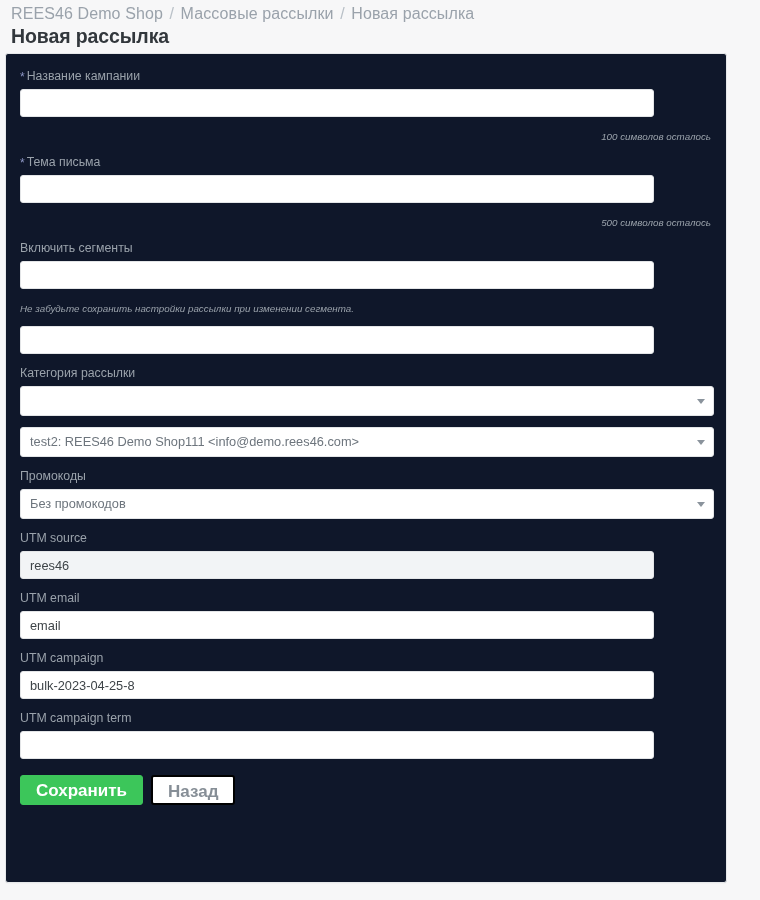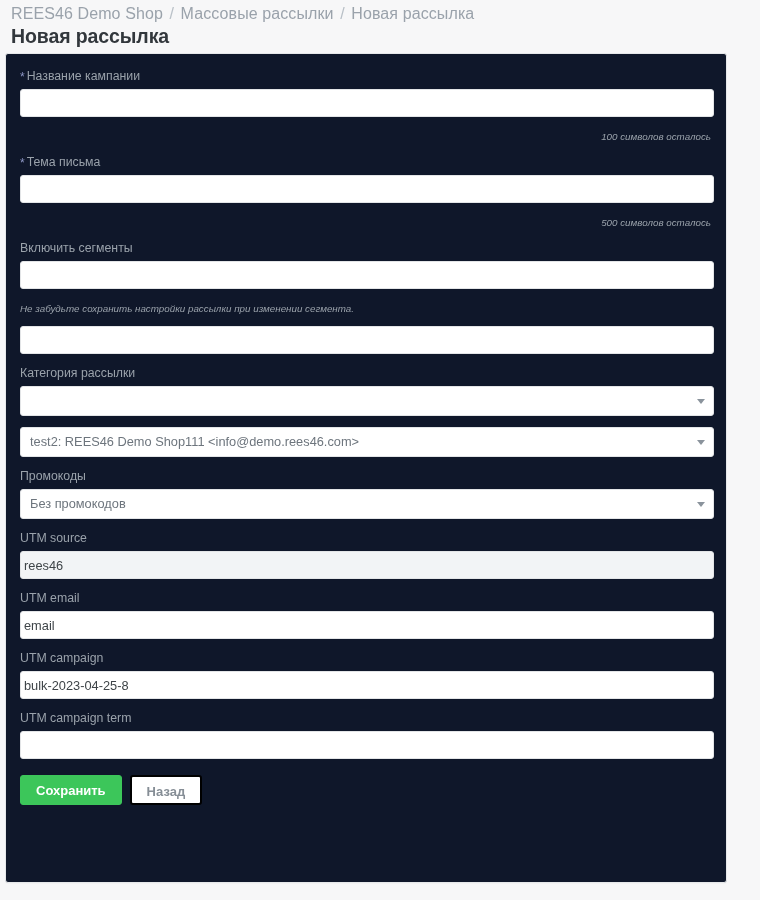--- a/index.html
+++ b/index.html
@@ -71,29 +71,29 @@
   .req-star {
     color: #8d96c4;
     font-size: 12px;
     margin-right: 2px;
     position: relative;
     top: 1px;
   }
 
   .input {
     display: block;
-    width: 694px;
+    width: 634px;
     height: 26px;
     background: #ffffff;
     border: 1px solid #e3e5e7;
     border-radius: 3px;
     font-family: "Liberation Sans", sans-serif;
     font-size: 12.6px;
     color: #4a5056;
-    padding: 0 3px;
+    padding: 0 9px;
     line-height: 24px;
     outline: none;
   }
   .input.tall { height: 28px; line-height: 26px; }
   .input.readonly {
     background: #f2f4f6;
     color: #55595e;
   }
   .input.value { font-size: 12.8px; color: #3e4448; }
 
@@ -142,21 +142,21 @@
 
   
   .actions {
     margin-top: 16px;
     display: flex;
     align-items: center;
     gap: 8px;
   }
   .btn {
     font-family: "Liberation Sans", sans-serif;
-    font-size: 13px;
+    font-size: 17px;
     font-weight: bold;
     border-radius: 3px;
     cursor: pointer;
     padding: 0 15px;
     height: 30px;
     line-height: 30px;
     border: 1px solid transparent;
   }
   .btn-primary {
     background: #3cc65a;

